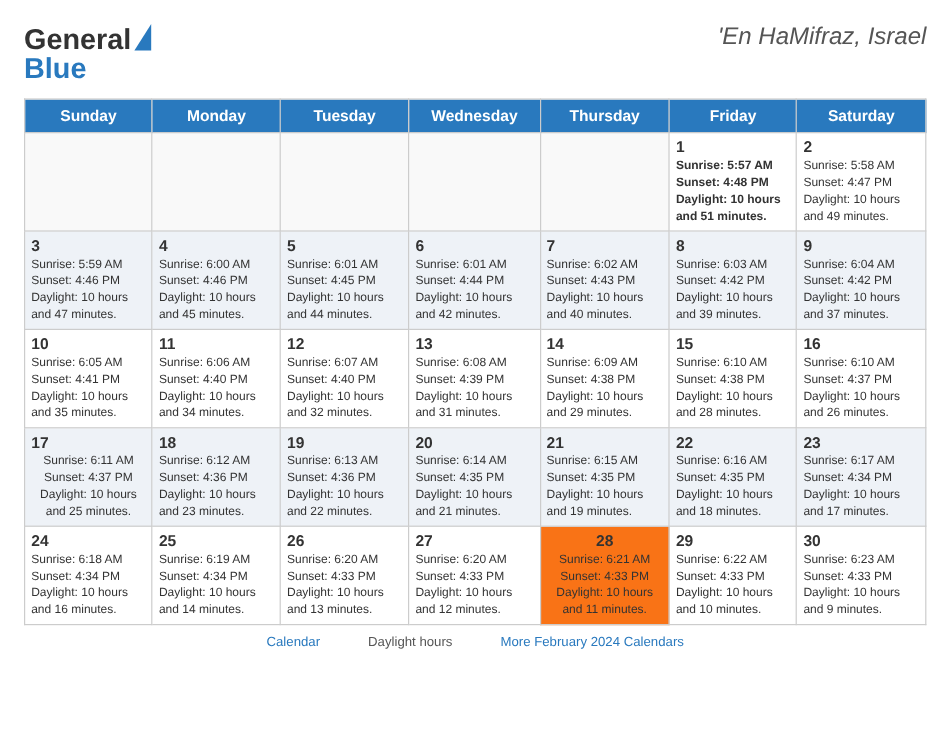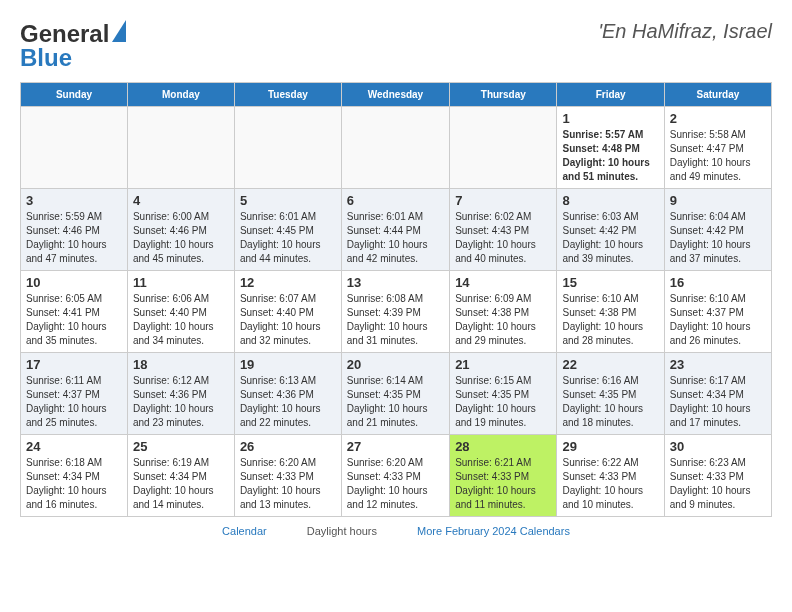--- a/index.html
+++ b/index.html
@@ -39,21 +39,21 @@
     }
     .calendar {
       width: 100%;
       border-collapse: collapse;
     }
     .calendar th {
       background: #2979be;
       color: #fff;
       text-align: center;
       padding: 6px 4px;
-      font-size: 10px;
+      font-size: 13px;
       border: 1px solid #ccc;
     }
     .calendar td {
       border: 1px solid #ccc;
       vertical-align: top;
       padding: 4px 5px;
       font-size: 10.5px;
       color: #333;
       width: 113px;
       height: 80px;
@@ -226,21 +226,21 @@
         <td style="background: rgb(255, 255, 255);">
           <span class="day-num">16</span>
           <div class="day-info" style="white-space: pre-line;">Sunrise: 6:10 AM
 Sunset: 4:37 PM
 Daylight: 10 hours and 26 minutes.</div>
         </td>
       </tr>
       <tr>
         <td style="background: rgb(238, 242, 247);">
           <span class="day-num">17</span>
-          <div class="day-info" style="white-space: pre-line;">Sunrise: 6:11 AM
+          <div class="day-info" style="white-space: pre-line; text-align: center;">Sunrise: 6:11 AM
 Sunset: 4:37 PM
 Daylight: 10 hours and 25 minutes.</div>
         </td>
         <td style="background: rgb(238, 242, 247);">
           <span class="day-num">18</span>
           <div class="day-info" style="white-space: pre-line;">Sunrise: 6:12 AM
 Sunset: 4:36 PM
 Daylight: 10 hours and 23 minutes.</div>
         </td>
         <td style="background: rgb(238, 242, 247);">
@@ -292,21 +292,21 @@
           <div class="day-info" style="white-space: pre-line;">Sunrise: 6:20 AM
 Sunset: 4:33 PM
 Daylight: 10 hours and 13 minutes.</div>
         </td>
         <td style="background: rgb(255, 255, 255);">
           <span class="day-num">27</span>
           <div class="day-info" style="white-space: pre-line;">Sunrise: 6:20 AM
 Sunset: 4:33 PM
 Daylight: 10 hours and 12 minutes.</div>
         </td>
-        <td style="background: #bef264;">
+        <td style="background: #f97316; text-align: center;">
           <span class="day-num">28</span>
           <div class="day-info" style="white-space: pre-line;">Sunrise: 6:21 AM
 Sunset: 4:33 PM
 Daylight: 10 hours and 11 minutes.</div>
         </td>
         <td style="background: rgb(255, 255, 255);">
           <span class="day-num">29</span>
           <div class="day-info" style="white-space: pre-line;">Sunrise: 6:22 AM
 Sunset: 4:33 PM
 Daylight: 10 hours and 10 minutes.</div>

